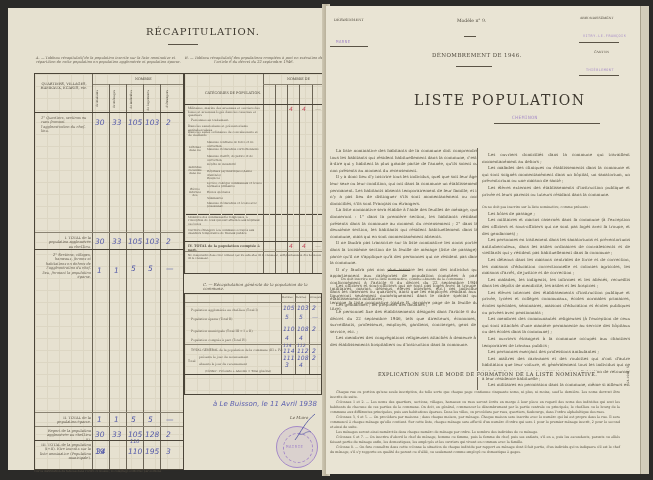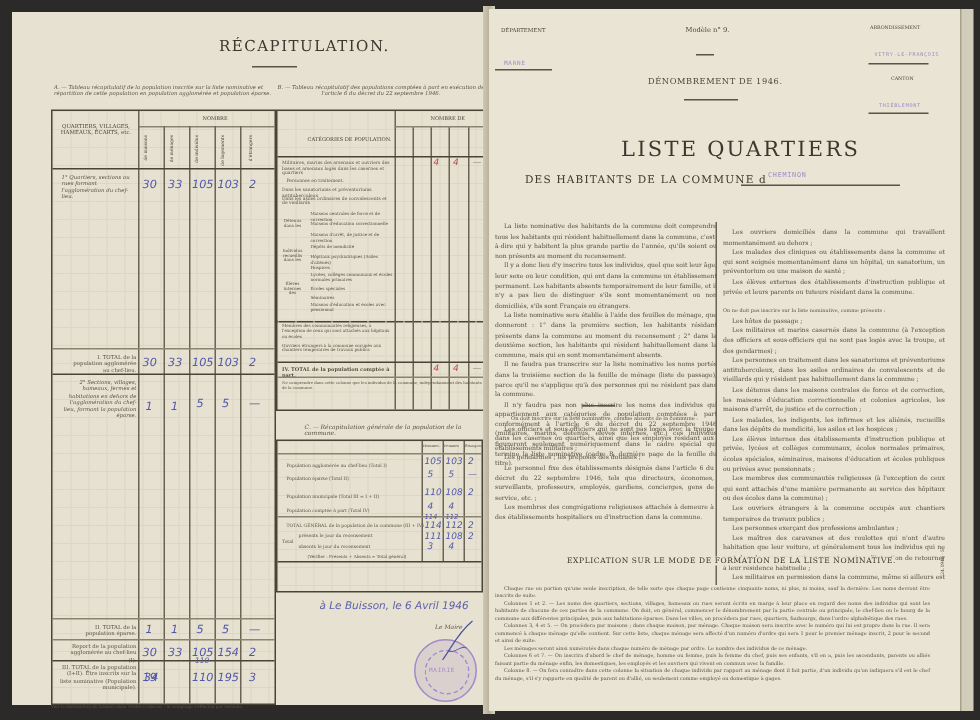--- a/index.html
+++ b/index.html
@@ -80,21 +80,21 @@
     <div class="cell-num" style="left:79px;top:341px;">1</div>
     <div class="cell-num" style="left:96px;top:341px;">5</div>
     <div class="cell-num" style="left:113px;top:341px;">5</div>
     <div class="cell-num" style="left:131px;top:341px;">—</div>
     <div class="hl" style="left:0;top:352px;width:148px;"></div>
 
     <div class="abs tiny" style="left:10px;top:355px;width:46px;text-align:right;">Report de la population agglomérée au chef-lieu (I).</div>
     <div class="cell-num" style="left:60px;top:356px;">30</div>
     <div class="cell-num" style="left:77px;top:356px;">33</div>
     <div class="cell-num" style="left:93px;top:356px;">105</div>
-    <div class="cell-num" style="left:110px;top:356px;">154</div>
+    <div class="cell-num" style="left:110px;top:356px;">128</div>
     <div class="cell-num" style="left:131px;top:356px;">2</div>
     <div class="hl" style="left:0;top:366px;width:148px;background:#4a4438;"></div>
 
     <div class="abs tiny" style="left:4px;top:369px;width:52px;text-align:right;">III. TOTAL de la population (I+II). Être inscrits sur la liste nominative (Population municipale).</div>
     <div class="cell-num hw-red" style="left:95px;top:364px;font-size:5px;">110</div>
     <div class="cell-num" style="left:60px;top:373px;">19</div>
     <div class="cell-num" style="left:61px;top:373px;">34</div>
     <div class="cell-num" style="left:93px;top:373px;">110</div>
     <div class="cell-num" style="left:110px;top:373px;">195</div>
     <div class="cell-num" style="left:131px;top:373px;">3</div>
@@ -187,21 +187,21 @@
     <div class="cell-num" style="left:98px;top:60px;font-size:6px;">111</div>
     <div class="cell-num" style="left:112px;top:60px;font-size:6px;">108</div>
     <div class="cell-num" style="left:127px;top:60px;font-size:6px;">2</div>
     <div class="abs tiny" style="left:14px;top:68px;font-size:3px;">absents le jour du recensement</div>
     <div class="cell-num" style="left:100px;top:67px;font-size:6px;">3</div>
     <div class="cell-num" style="left:114px;top:67px;font-size:6px;">4</div>
     <div class="abs tiny" style="left:20px;top:75px;font-size:2.8px;">(Vérifier : Présents + Absents = Total général)</div>
     <div class="hl" style="left:0;top:80px;width:136px;background:#4a4438;"></div>
   </div>
 
-  <div class="hw" style="left:205px;top:392px;font-size:7px;">à Le Buisson, le 6 Avril 1946</div>
+  <div class="hw" style="left:205px;top:392px;font-size:7px;">à Le Buisson, le 11 Avril 1938</div>
   <div class="abs tiny" style="left:282px;top:408px;font-style:italic;font-size:4px;">Le Maire</div>
   <div class="abs" style="left:268px;top:418px;width:40px;height:40px;border-radius:50%;border:1.5px solid #a58ac8;background:rgba(165,138,200,0.18);">
     <div class="abs" style="left:6px;top:6px;width:28px;height:28px;border-radius:50%;border:1px dashed #a58ac8;"></div>
     <div class="abs stamp-text" style="left:9px;top:17px;font-size:4px;">MAIRIE</div>
   </div>
   <svg class="abs" style="left:285px;top:404px;" width="25" height="30">
     <path d="M2 28 C8 20 12 10 22 2" stroke="#4a4f9e" stroke-width="0.8" fill="none"></path>
     <path d="M6 22 C10 24 14 18 18 20" stroke="#4a4f9e" stroke-width="0.6" fill="none"></path>
   </svg>
 </div>
@@ -219,22 +219,21 @@
   <div class="abs label" style="left:254px;top:10px;font-size:3.2px;">ARRONDISSEMENT</div>
   <div class="abs stamp-text" style="left:257px;top:28px;font-size:3.4px;">VITRY-LE-FRANÇOIS</div>
   <div class="hline" style="left:253px;top:36px;width:40px;"></div>
   <div class="abs label" style="left:268px;top:44px;font-size:3.2px;">CANTON</div>
   <div class="abs stamp-text" style="left:260px;top:62px;font-size:3.4px;">THIÉBLEMONT</div>
   <div class="hline" style="left:253px;top:69px;width:40px;"></div>
 
   <div class="abs label" style="left:106px;top:46px;font-size:5.5px;letter-spacing:0.4px;">DÉNOMBREMENT DE 1946.</div>
   <div class="hline" style="left:130px;top:60px;width:36px;"></div>
 
-  <div class="abs title" style="left:88px;top:86px;font-size:14px;letter-spacing:1.5px;">LISTE QUARTIERS</div>
-  <div class="abs" style="left:24px;top:110px;font-size:7px;letter-spacing:0.8px;color:#3d382f;">DES HABITANTS DE LA COMMUNE d</div>
+  <div class="abs title" style="left:88px;top:86px;font-size:14px;letter-spacing:1.5px;">LISTE POPULATION</div>
   <div class="abs stamp-text" style="left:186px;top:109px;font-size:4.5px;">CHEMINON</div>
   <div class="hline" style="left:168px;top:117px;width:106px;"></div>
 
   <div class="abs" style="left:4px;top:142px;width:148px;">
     <div class="para" style="text-indent:6px;">La liste nominative des habitants de la commune doit comprendre tous les habitants qui résident habituellement dans la commune, c'est-à-dire qui y habitent la plus grande partie de l'année, qu'ils soient ou non présents au moment du recensement.</div>
     <div class="para" style="text-indent:6px;">Il y a donc lieu d'y inscrire tous les individus, quel que soit leur âge, leur sexe ou leur condition, qui ont dans la commune un établissement permanent. Les habitants absents temporairement de leur famille, et il n'y a pas lieu de distinguer s'ils sont momentanément ou non domiciliés, s'ils sont Français ou étrangers.</div>
     <div class="para" style="text-indent:6px;">La liste nominative sera établie à l'aide des feuilles de ménage, que donneront : 1° dans la première section, les habitants résidant présents dans la commune au moment du recensement ; 2° dans la deuxième section, les habitants qui résident habituellement dans la commune, mais qui en sont momentanément absents.</div>
     <div class="para" style="text-indent:6px;">Il ne faudra pas transcrire sur la liste nominative les noms portés dans la troisième section de la feuille de ménage (liste de passage), parce qu'il ne s'applique qu'à des personnes qui ne résident pas dans la commune.</div>
     <div class="para" style="text-indent:6px;">Il n'y faudra pas non plus inscrire les noms des individus qui appartiennent aux catégories de population comptées à part conformément à l'article 6 du décret du 22 septembre 1946 (militaires, marins, détenus, élèves internes, etc.) ces individus figureront seulement numériquement dans le cadre spécial qui termine la liste nominative (cadre B, dernière page de la feuille du titre).</div>
   </div>

